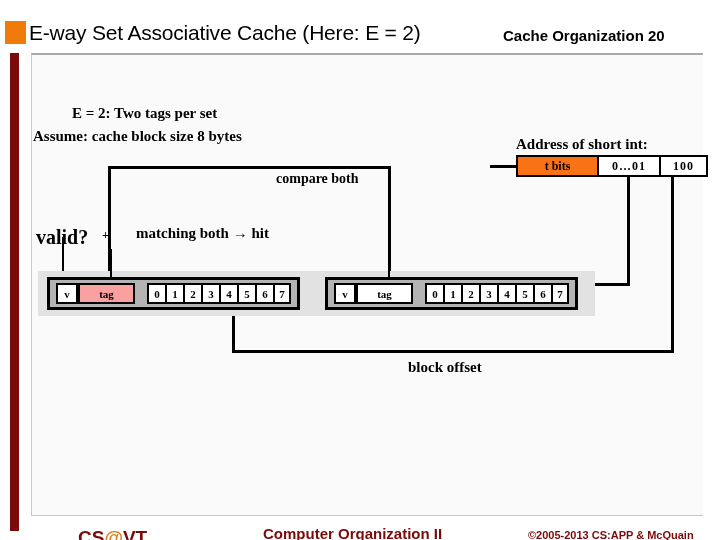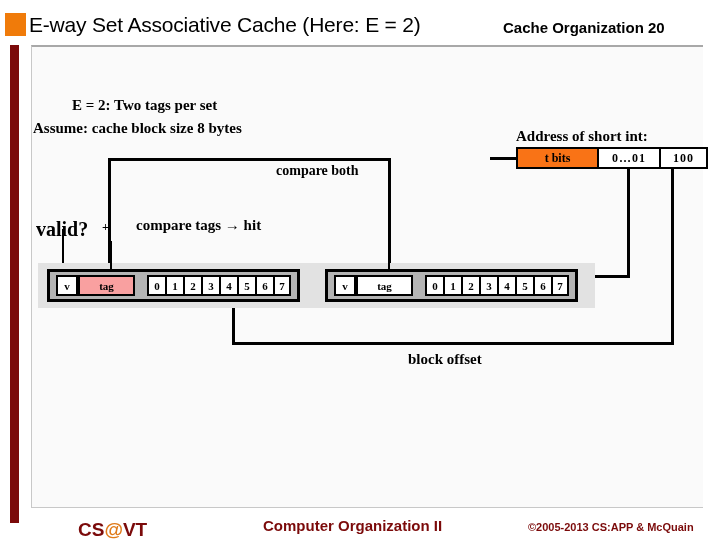--- a/index.html
+++ b/index.html
@@ -3,21 +3,21 @@
 <meta charset="utf-8">
 <style>
   html,body{margin:0;padding:0;}
   body{
     width:720px;height:540px;
     background:#ffffff;
     font-family:"Liberation Serif", serif;
     overflow:hidden;
     position:relative;
   }
-  #slide{position:absolute;left:0;top:1px;width:720px;height:499px;background:#ffffff;}
+  #slide{position:absolute;left:0;top:9px;width:720px;height:499px;background:#ffffff;}
 
   
   .orange-square{position:absolute;left:5px;top:12px;width:21px;height:23px;background:#F07B0A;}
   .left-bar{position:absolute;left:10px;top:44px;width:9px;height:478px;background:#7B0A0A;}
 
   
   .title-main{
     position:absolute;left:29px;top:12px;
     font-family:"Liberation Sans", sans-serif;
     font-size:21px;color:#000;white-space:nowrap;letter-spacing:-0.2px;
@@ -113,21 +113,21 @@
 
   <div class="addr-bar">
     <div class="addr-cell addr-t">t bits</div>
     <div class="addr-cell addr-mid">0…01</div>
     <div class="addr-cell addr-off">100</div>
   </div>
 
   <div class="txt lbl-compare">compare both</div>
   <div class="txt lbl-valid">valid?</div>
   <div class="txt lbl-plus">+</div>
-  <div class="txt lbl-matching">compare tags → hit</div>
+  <div class="txt lbl-matching">matching both → hit</div>
   <div class="txt lbl-blockoffset">block offset</div>
 
   <div class="ln ln-v" style="left:62px;top:228px;height:42px;width:2px;"></div>
 
   <div class="ln ln-h" style="left:108px;top:157px;width:283px;"></div>
   <div class="ln ln-v" style="left:108px;top:157px;height:114px;"></div>
   <div class="ln ln-v" style="left:388px;top:157px;height:114px;"></div>
 
   <div class="ln ln-v" style="left:388px;top:157px;height:0px;"></div>
   <div class="ln ln-h" style="left:490px;top:156px;width:28px;"></div>

